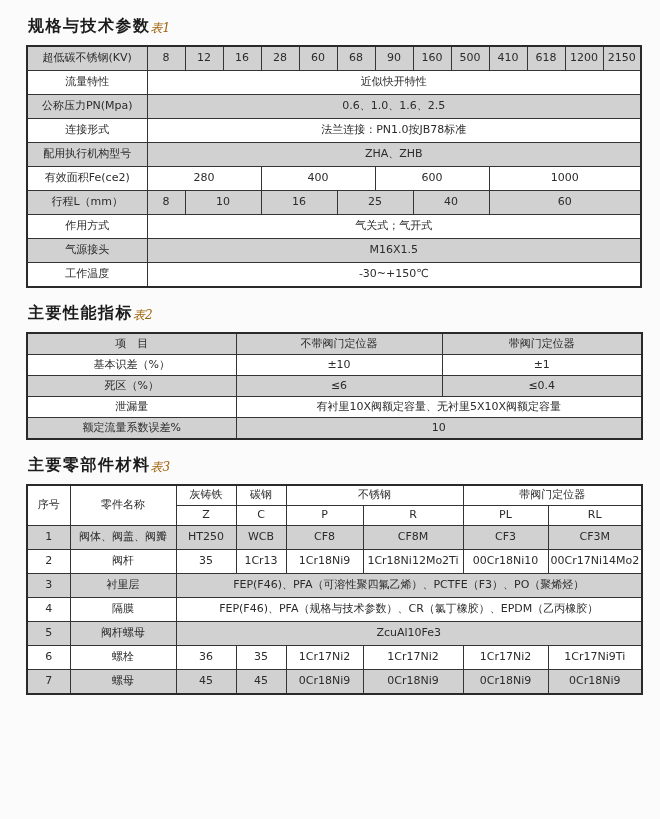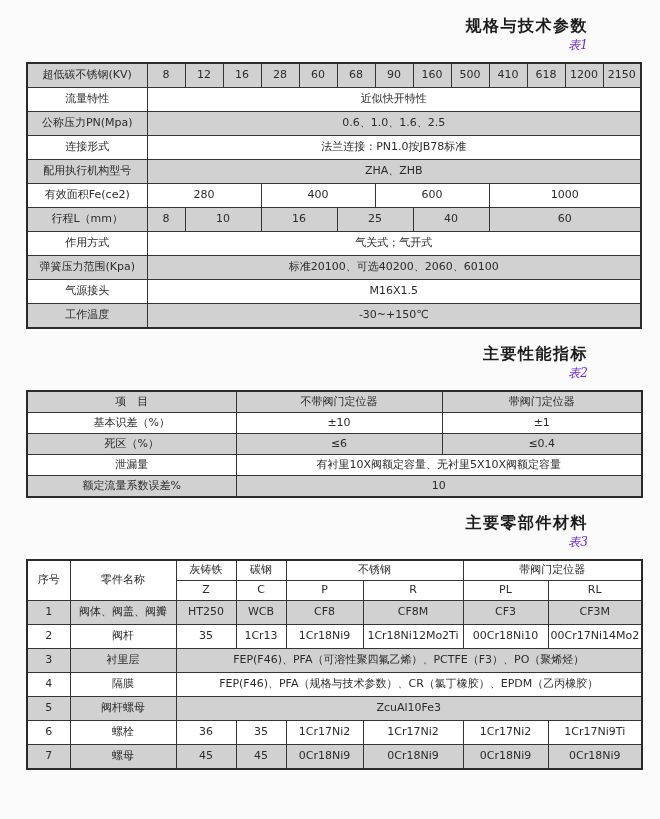--- a/index.html
+++ b/index.html
@@ -12,32 +12,31 @@
   html,body{margin:0;padding:0;}
   body{background:var(--paper);}
   .page{
     width:660px;height:819px;box-sizing:border-box;
     padding-top:16px;
     font-family:"DejaVu Sans","Liberation Sans",sans-serif;
     color:var(--ink);
     overflow:hidden;
   }
   .sec-head{
-    display:flex;justify-content:center;align-items:flex-end;
-    margin:0 72px 8px 18px;
-    flex-direction:column;
+    display:flex;justify-content:flex-start;align-items:flex-end;
+    margin:0 72px 8px 28px;
   }
   .sec:not(:first-child) .sec-head{margin-top:15px;}
   .sec-title{
     font-size:16px;font-weight:bold;letter-spacing:1.5px;color:#1b1b1b;
   }
   .sec-tag{
     font-size:12px;font-style:italic;
     font-family:"DejaVu Serif","Liberation Serif",serif;
-    color:#6d28d9;
+    color:#a16207;
   }
   table.t{
     border-collapse:collapse;table-layout:fixed;
     width:615px;margin-left:26px;
     border:2px solid var(--border-heavy);
     background:#fff;
   }
   .t td{
     border:1px solid var(--border);
     text-align:center;vertical-align:middle;
@@ -129,24 +128,20 @@
             <td>8</td>
             <td colspan="2">10</td>
             <td colspan="2">16</td>
             <td colspan="2">25</td>
             <td colspan="2">40</td>
             <td colspan="4">60</td>
           </tr>
           <tr>
             <td class="lbl">作用方式</td>
             <td colspan="13">气关式；气开式</td>
-          </tr>
-          <tr>
-            <td class="lbl">弹簧压力范围(Kpa)</td>
-            <td colspan="13">标准20100、可选40200、2060、60100</td>
           </tr>
           <tr>
             <td class="lbl">气源接头</td>
             <td colspan="13">M16X1.5</td>
           </tr>
           <tr>
             <td class="lbl">工作温度</td>
             <td colspan="13">-30~+150℃</td>
           </tr>
         </tbody>

